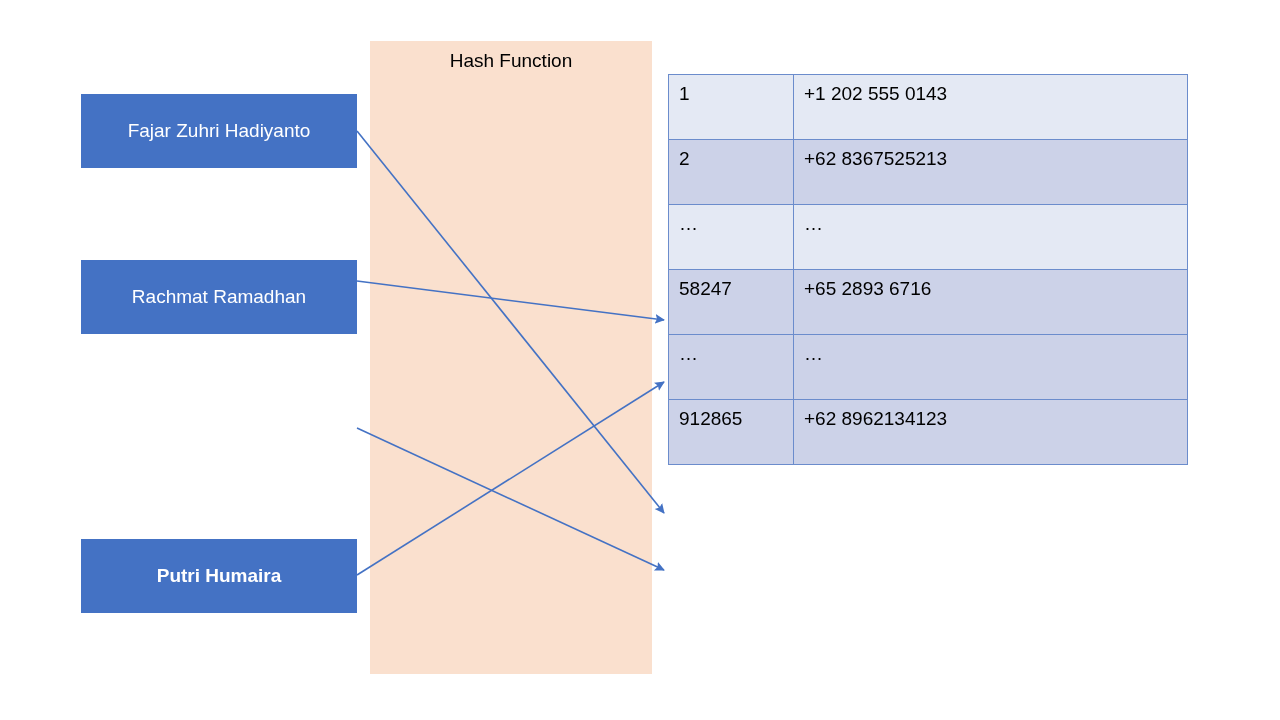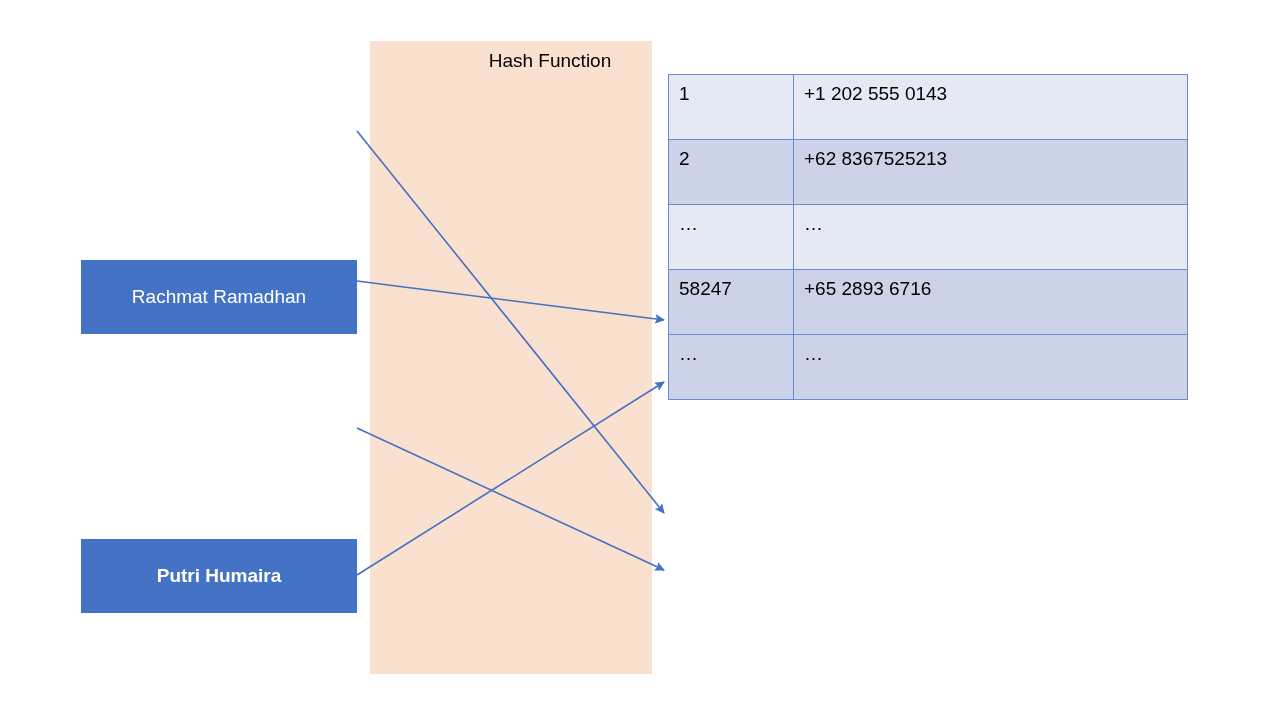--- a/index.html
+++ b/index.html
@@ -33,21 +33,20 @@
   .hash-band-label {
     position: absolute;
     left: 370px;
     top: 48px;
     width: 282px;
     text-align: center;
     font-size: 19px;
     color: #000000;
     line-height: 26px;
     white-space: nowrap;
-    padding-left: 39px;
   }
 
   
   .name-box {
     position: absolute;
     left: 81px;
     width: 276px;
     height: 74px;
     background: #4472C4;
     color: #ffffff;
@@ -99,20 +98,23 @@
   }
 </style>
 </head>
 <body>
 
 <div id="canvas">
 
   <div class="hash-band"></div>
   <div class="hash-band-label">Hash Function</div>
 
+  <div class="name-box name-box-0">
+    <span>Fajar Zuhri Hadiyanto</span>
+  </div>
   <div class="name-box name-box-1">
     <span>Rachmat Ramadhan</span>
   </div>
   <div class="name-box name-box-3">
     <span>Putri Humaira</span>
   </div>
 
   <table class="hash-table">
     <tbody>
       <tr class="row-light">
@@ -128,20 +130,24 @@
         <td class="col-value">…</td>
       </tr>
       <tr class="row-dark">
         <td class="col-key">58247</td>
         <td class="col-value">+65 2893 6716</td>
       </tr>
       <tr class="row-dark">
         <td class="col-key">…</td>
         <td class="col-value">…</td>
       </tr>
+      <tr class="row-dark">
+        <td class="col-key">912865</td>
+        <td class="col-value">+62 8962134123</td>
+      </tr>
     </tbody>
   </table>
 
   <svg id="arrows" viewBox="0 0 1280 720">
     <defs>
       <marker id="ah" markerWidth="7" markerHeight="7" refX="5.6" refY="3" orient="auto" markerUnits="strokeWidth">
         <path d="M0,0 L6.2,3 L0,6 L1.2,3 Z" fill="#4472C4"></path>
       </marker>
     </defs>
     <line x1="357" y1="131" x2="664" y2="513" stroke="#4472C4" stroke-width="1.6" marker-end="url(#ah)"></line>

